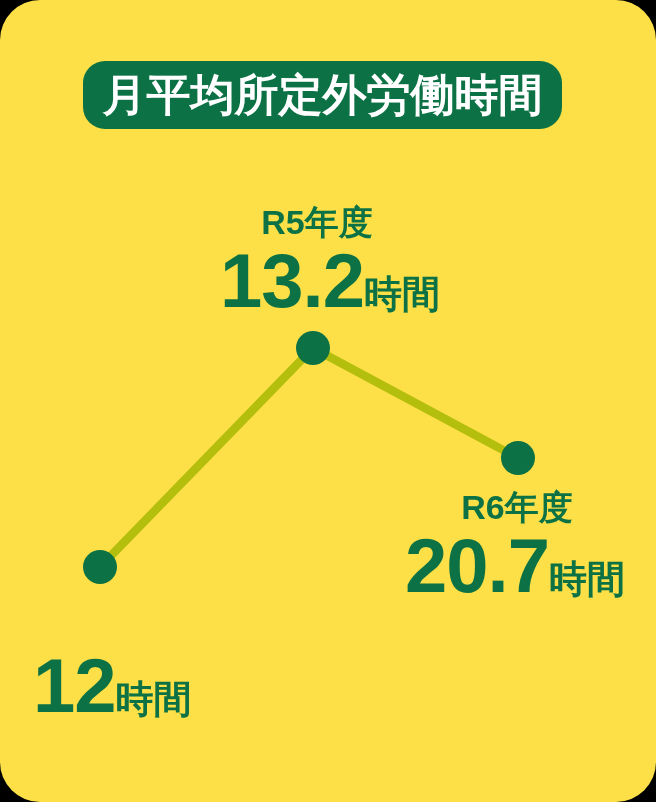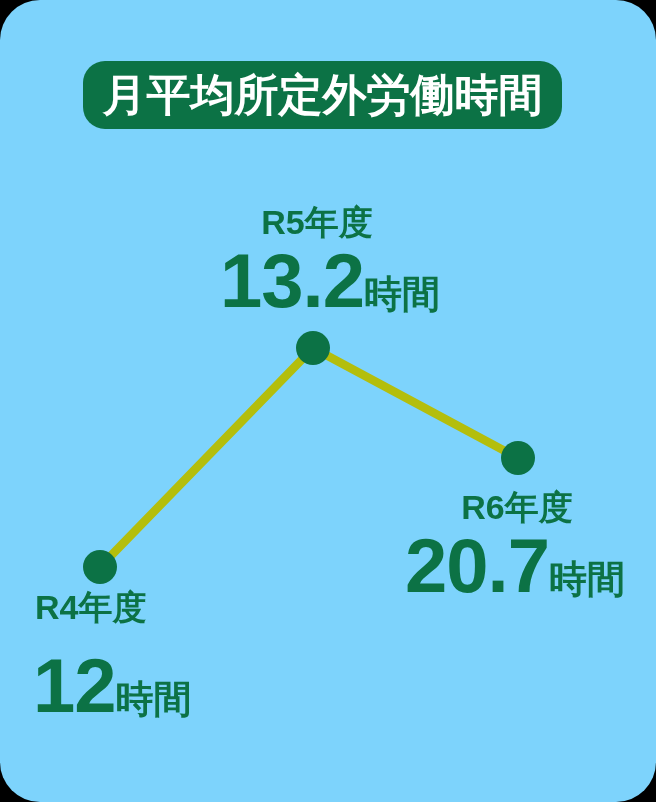--- a/index.html
+++ b/index.html
@@ -8,21 +8,21 @@
     width: 656px;
     height: 802px;
     background: #000000;
     font-family: "Liberation Sans", "DejaVu Sans", sans-serif;
     overflow: hidden;
   }
   .card {
     position: absolute;
     left: 0; top: 0;
     width: 656px; height: 802px;
-    background: #7dd3fc;
+    background: #fde047;
     border-radius: 40px;
   }
   .title-badge {
     position: absolute;
     left: 83px; top: 61px;
     width: 479px; height: 68px;
     background: #0c7245;
     border-radius: 22px;
     display: flex;
     align-items: center;
@@ -91,19 +91,18 @@
     <div class="pt-label centered" style="left:317px; top:205px; text-align:center;">R5年度</div>
     <div class="pt-value centered" style="left:330px; top:243px;">
       <span class="num">13.2</span><span class="unit">時間</span>
     </div>
 
     <div class="pt-label centered" style="left:517px; top:490px; text-align:right;">R6年度</div>
     <div class="pt-value centered" style="left:515px; top:528px;">
       <span class="num">20.7</span><span class="unit">時間</span>
     </div>
 
-    <div class="pt-label" style="left:35px; top:590px;">R4年度</div>
     <div class="pt-value" style="left:33px; top:628px;margin-top:20px;">
       <span class="num">12</span><span class="unit">時間</span>
     </div>
 
   </div>
 </div>
 
 </body></html>

